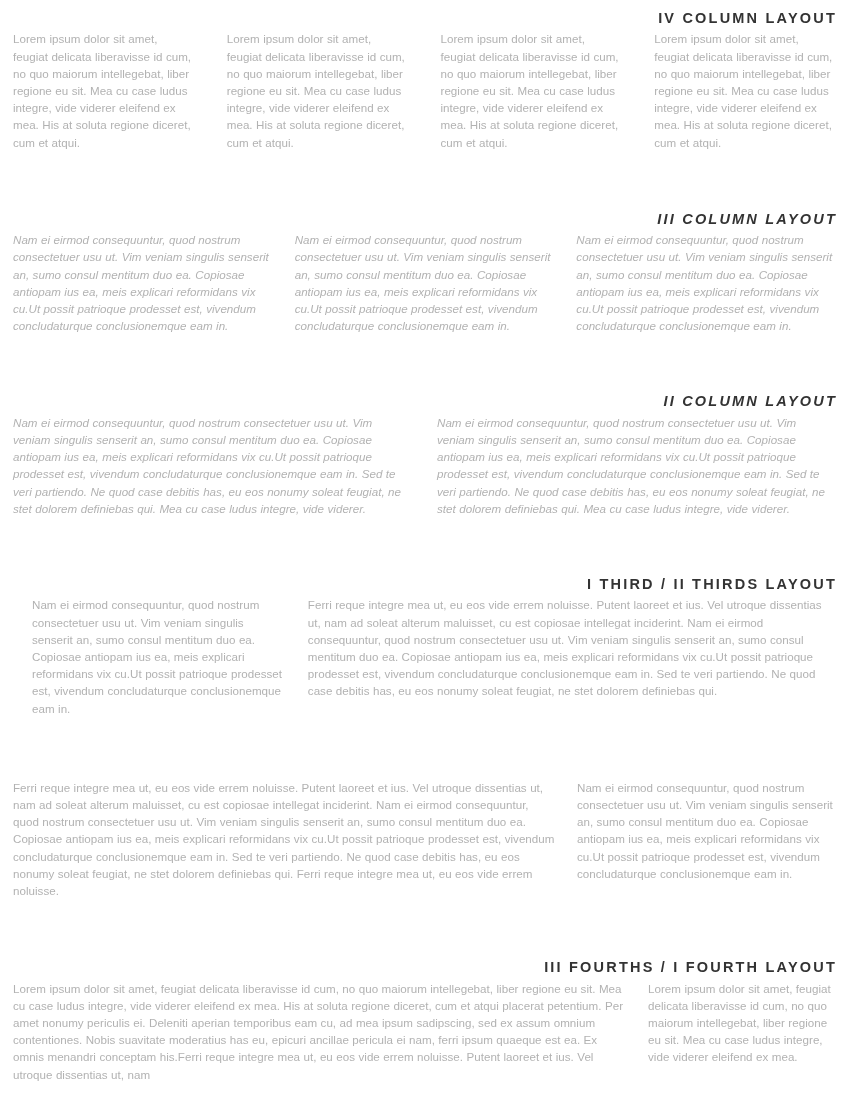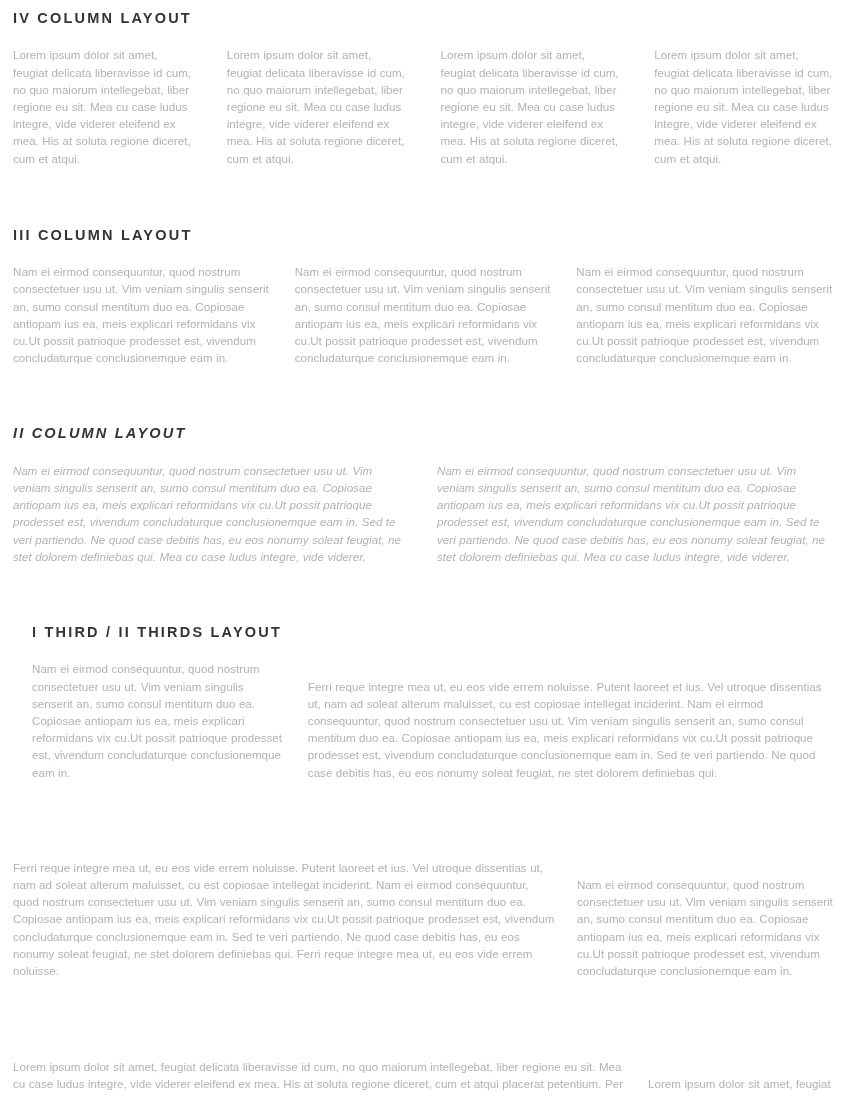--- a/index.html
+++ b/index.html
@@ -27,39 +27,40 @@
     font-family: "Liberation Sans", sans-serif;
     font-size: 14.5px;
     font-weight: bold;
     letter-spacing: 2.2px;
     color: #333333;
     text-transform: uppercase;
     margin: 0;
     padding: 0;
     line-height: 1.2;
     white-space: nowrap;
+    text-align: right;
   }
   .cols {
     display: flex;
-    margin-top: 19px;
-    align-items: flex-end;
+    margin-top: 3px;
+    align-items: flex-start;
   }
   .col p {
     margin: 0;
     font-size: 11.6px;
     line-height: 17.2px;
     color: #b2b2b2;
     font-family: "Liberation Sans", sans-serif;
     letter-spacing: 0.02px;
     word-spacing: 0.2px;
   }
 
   
   #sec-4col   { padding-top: 10px; }
-  #sec-3col   { padding-top: 60px; }
+  #sec-3col   { padding-top: 60px; font-style: italic; }
   #sec-2col   { padding-top: 59px; font-style: italic; }
   #sec-13-23  { padding-top: 59px; padding-left: 32px; }
   #sec-23-13  { padding-top: 59px; }
   #sec-34-14  { padding-top: 60px; }
 
   
   .layout-4 .col { width: 183px; margin-right: 31px; }
   .layout-4 .col:last-child { margin-right: 0; }
 
   
@@ -149,20 +150,21 @@
       <div class="col col-a">
         <p>Ferri reque integre mea ut, eu eos vide errem noluisse. Putent laoreet et ius. Vel utroque dissentias ut, nam ad soleat alterum maluisset, cu est copiosae intellegat inciderint. Nam ei eirmod consequuntur, quod nostrum consectetuer usu ut. Vim veniam singulis senserit an, sumo consul mentitum duo ea. Copiosae antiopam ius ea, meis explicari reformidans vix cu.Ut possit patrioque prodesset est, vivendum concludaturque conclusionemque eam in. Sed te veri partiendo. Ne quod case debitis has, eu eos nonumy soleat feugiat, ne stet dolorem definiebas qui. Ferri reque integre mea ut, eu eos vide errem noluisse.</p>
       </div>
       <div class="col col-b">
         <p>Nam ei eirmod consequuntur, quod nostrum consectetuer usu ut. Vim veniam singulis senserit an, sumo consul mentitum duo ea. Copiosae antiopam ius ea, meis explicari reformidans vix cu.Ut possit patrioque prodesset est, vivendum concludaturque conclusionemque eam in.</p>
       </div>
     </div>
   </section>
 
   <section class="section" id="sec-34-14">
+    <h2 class="section-heading">III FOURTHS / I FOURTH LAYOUT</h2>
     <div class="cols layout-34-14">
       <div class="col col-a">
         <p>Lorem ipsum dolor sit amet, feugiat delicata liberavisse id cum, no quo maiorum intellegebat, liber regione eu sit. Mea cu case ludus integre, vide viderer eleifend ex mea. His at soluta regione diceret, cum et atqui placerat petentium. Per amet nonumy periculis ei. Deleniti aperian temporibus eam cu, ad mea ipsum sadipscing, sed ex assum omnium contentiones. Nobis suavitate moderatius has eu, epicuri ancillae pericula ei nam, ferri ipsum quaeque est ea. Ex omnis menandri conceptam his.Ferri reque integre mea ut, eu eos vide errem noluisse. Putent laoreet et ius. Vel utroque dissentias ut, nam</p>
       </div>
       <div class="col col-b">
         <p>Lorem ipsum dolor sit amet, feugiat delicata liberavisse id cum, no quo maiorum intellegebat, liber regione eu sit. Mea cu case ludus integre, vide viderer eleifend ex mea.</p>
       </div>
     </div>
   </section>
 

